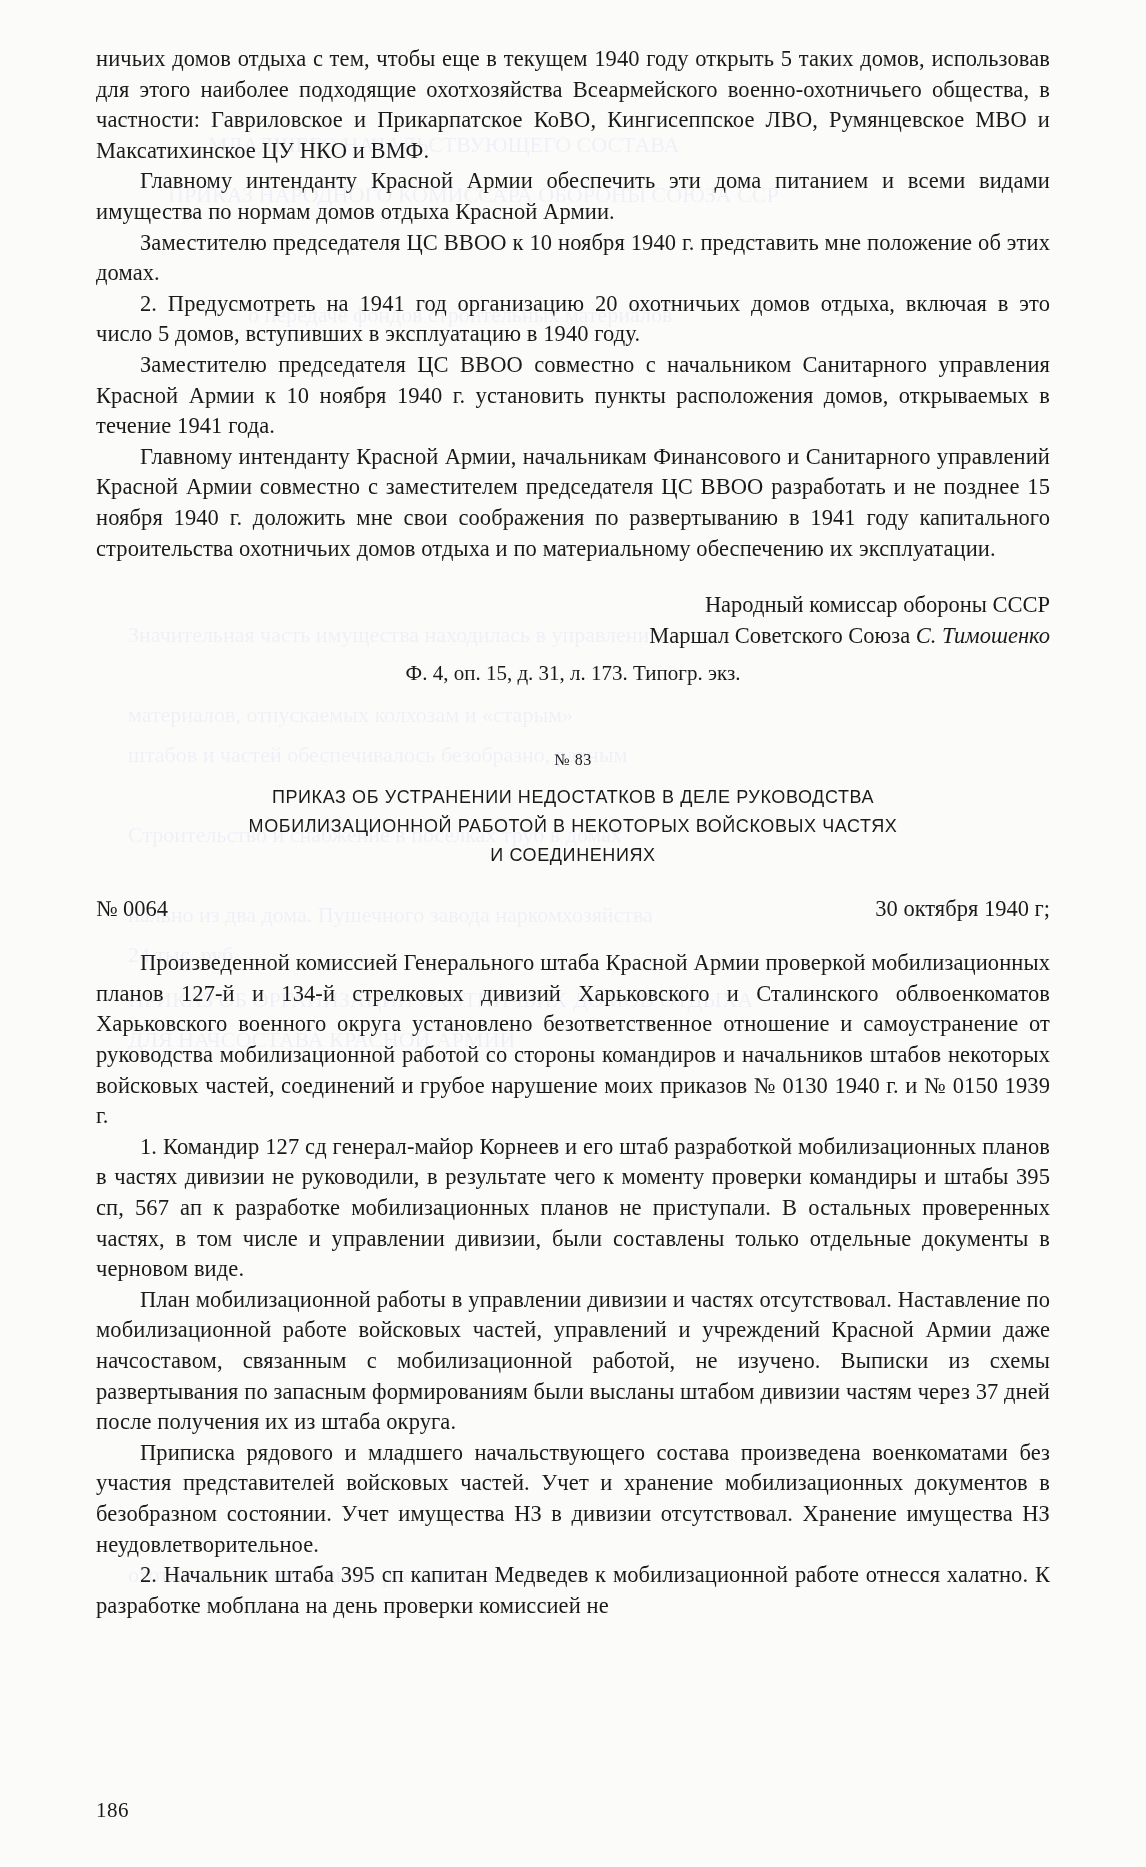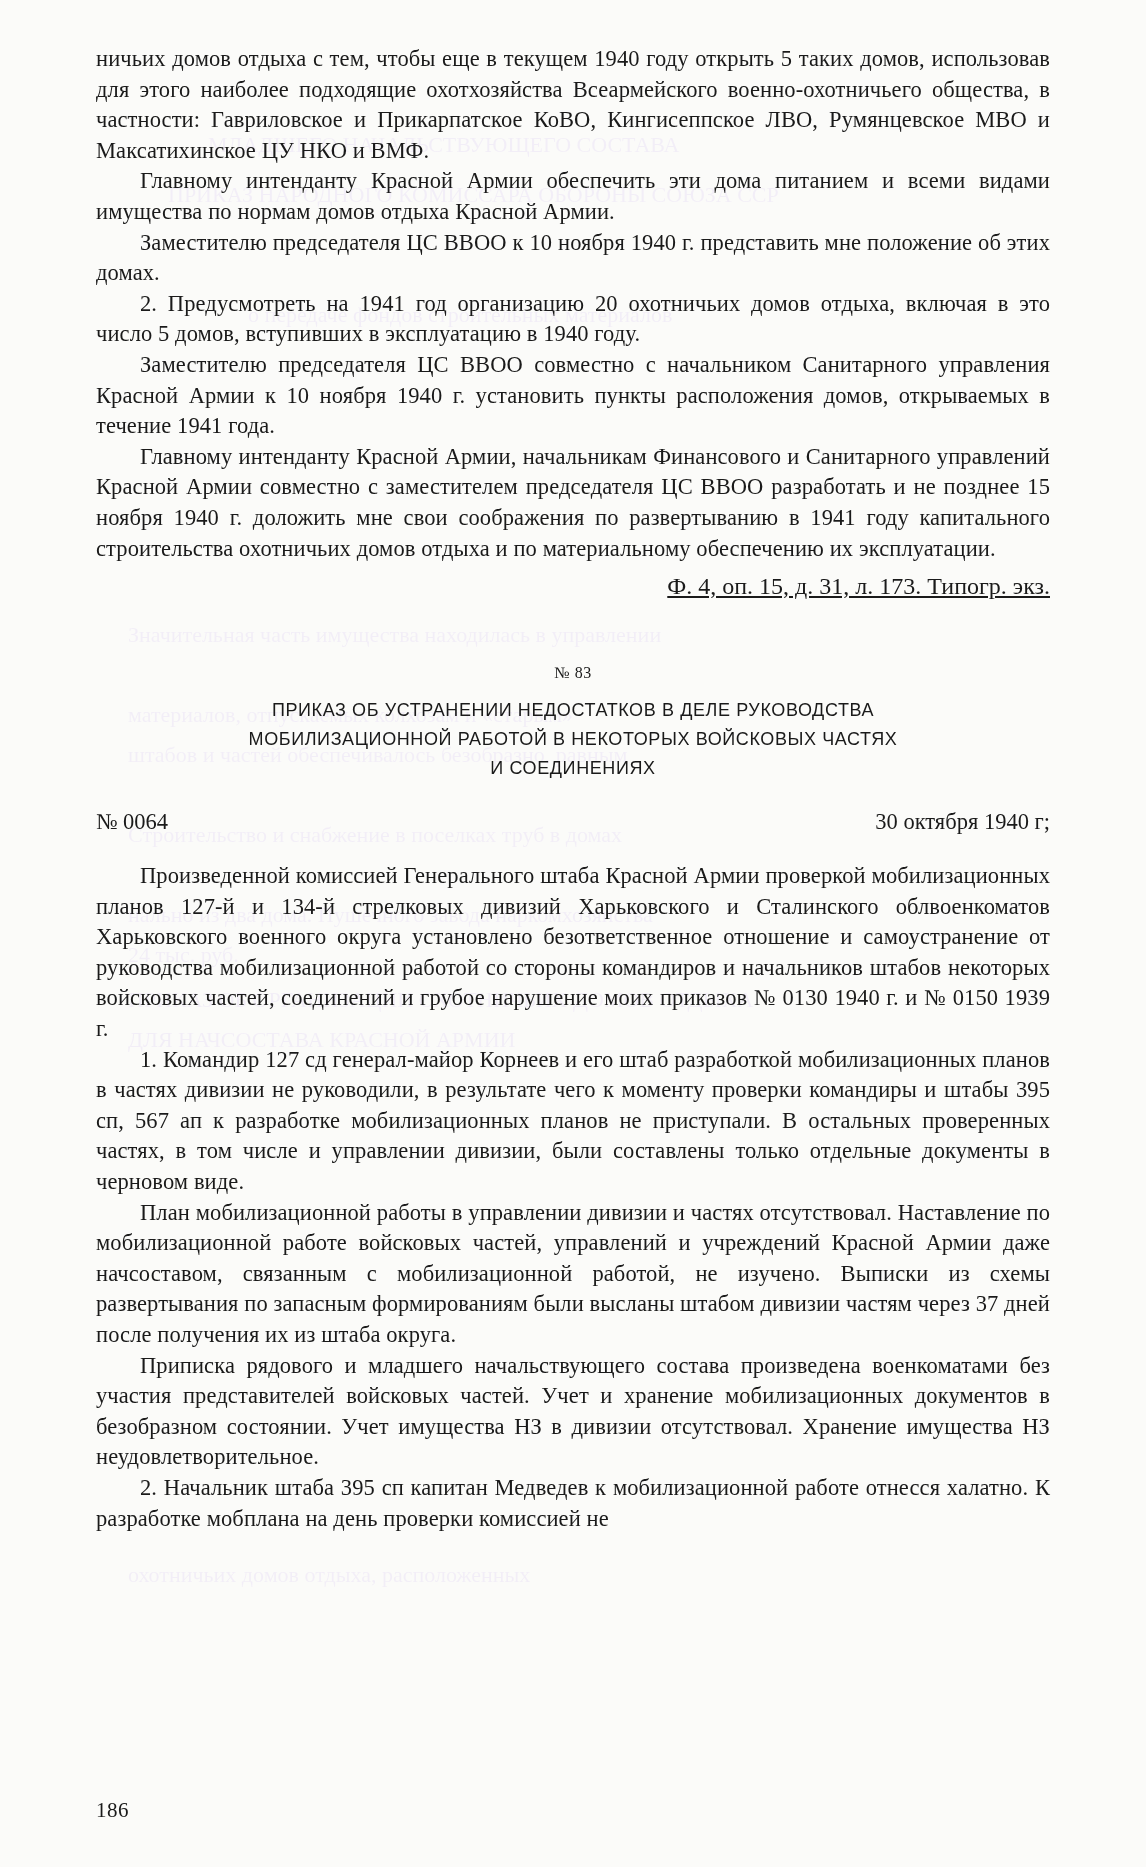--- a/index.html
+++ b/index.html
@@ -46,24 +46,23 @@
     margin-top: 26px;
     text-align: right;
     font-size: 22.5px;
     line-height: 30.6px;
   }
   .sig .nm {
     font-style: italic;
   }
   .archive {
     margin-top: 8px;
-    font-size: 24px;
+    font-size: 21px;
     line-height: 28px;
-    text-align: right;
-    text-decoration: underline;
+    text-align: center;
   }
   .doc-number {
     margin-top: 64px;
     text-align: center;
     font-size: 16px;
     letter-spacing: 0.5px;
   }
   .doc-title {
     margin-top: 14px;
     text-align: center;
@@ -127,20 +126,24 @@
 
   <div class="content">
 
     <p class="block">ничьих домов отдыха с тем, чтобы еще в текущем 1940 году открыть 5 таких домов, использовав для этого наиболее подходящие охотхозяйства Всеармейского военно-охотничьего общества, в частности: Гавриловское и Прикарпатское КоВО, Кингисеппское ЛВО, Румянцевское МВО и Максатихинское ЦУ НКО и ВМФ.</p>
     <p class="block indent">Главному интенданту Красной Армии обеспечить эти дома питанием и всеми видами имущества по нормам домов отдыха Красной Армии.</p>
     <p class="block indent">Заместителю председателя ЦС ВВОО к 10 ноября 1940 г. представить мне положение об этих домах.</p>
     <p class="block indent">2. Предусмотреть на 1941 год организацию 20 охотничьих домов отдыха, включая в это число 5 домов, вступивших в эксплуатацию в 1940 году.</p>
     <p class="block indent">Заместителю председателя ЦС ВВОО совместно с начальником Санитарного управления Красной Армии к 10 ноября 1940 г. установить пункты расположения домов, открываемых в течение 1941 года.</p>
     <p class="block indent">Главному интенданту Красной Армии, начальникам Финансового и Санитарного управлений Красной Армии совместно с заместителем председателя ЦС ВВОО разработать и не позднее 15 ноября 1940 г. доложить мне свои соображения по развертыванию в 1941 году капитального строительства охотничьих домов отдыха и по материальному обеспечению их эксплуатации.</p>
 
+    <div class="sig">
+      <div>Народный комиссар обороны СССР</div>
+      <div><span>Маршал Советского Союза </span><span class="nm">С. Тимошенко</span></div>
+    </div>
 
     <div class="archive">Ф. 4, оп. 15, д. 31, л. 173. Типогр. экз.</div>
 
     <div class="doc-number">№ 83</div>
 
     <div class="doc-title">
       <div>ПРИКАЗ ОБ УСТРАНЕНИИ НЕДОСТАТКОВ В ДЕЛЕ РУКОВОДСТВА</div>
       <div>МОБИЛИЗАЦИОННОЙ РАБОТОЙ В НЕКОТОРЫХ ВОЙСКОВЫХ ЧАСТЯХ</div>
       <div>И СОЕДИНЕНИЯХ</div>
     </div>

